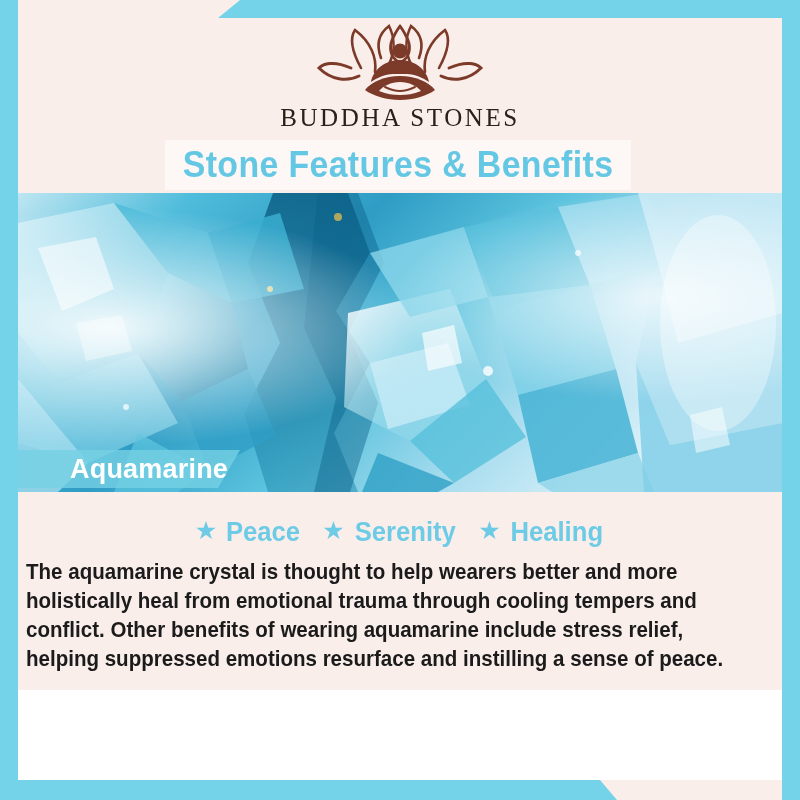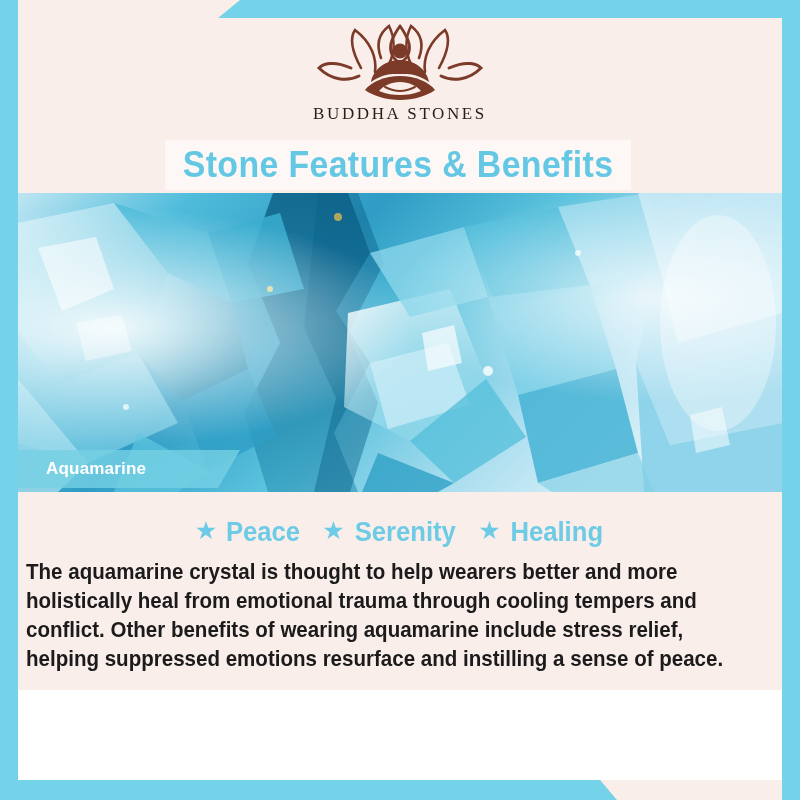--- a/index.html
+++ b/index.html
@@ -76,21 +76,21 @@
     justify-content: flex-start;
   }
   .logo-mark {
     margin-top: 6px;
     width: 170px;
     height: 78px;
   }
   .brand-name {
     margin-top: 2px;
     font-family: "Liberation Serif", serif;
-    font-size: 17px;
+    font-size: 25px;
     letter-spacing: 2.6px;
     color: #2b2018;
     font-weight: 400;
   }
 
   
   .title-banner {
     position: absolute;
     left: 165px; top: 140px;
     width: 466px; height: 50px;
@@ -124,23 +124,23 @@
     position: absolute;
     left: 18px; top: 450px;
     width: 222px; height: 38px;
     z-index: 8;
     background: rgba(118, 209, 228, 0.80);
     clip-path: polygon(0 0, 222px 0, 200px 38px, 0 38px);
     display: flex;
     align-items: center;
   }
   .stone-label-text {
-    margin-left: 28px;
+    margin-left: 52px;
     color: #ffffff;
-    font-size: 17px;
+    font-size: 27px;
     font-weight: bold;
     letter-spacing: 0.2px;
   }
 
   
   .keywords {
     position: absolute;
     left: 18px; top: 512px;
     width: 764px; height: 40px;
     z-index: 7;

